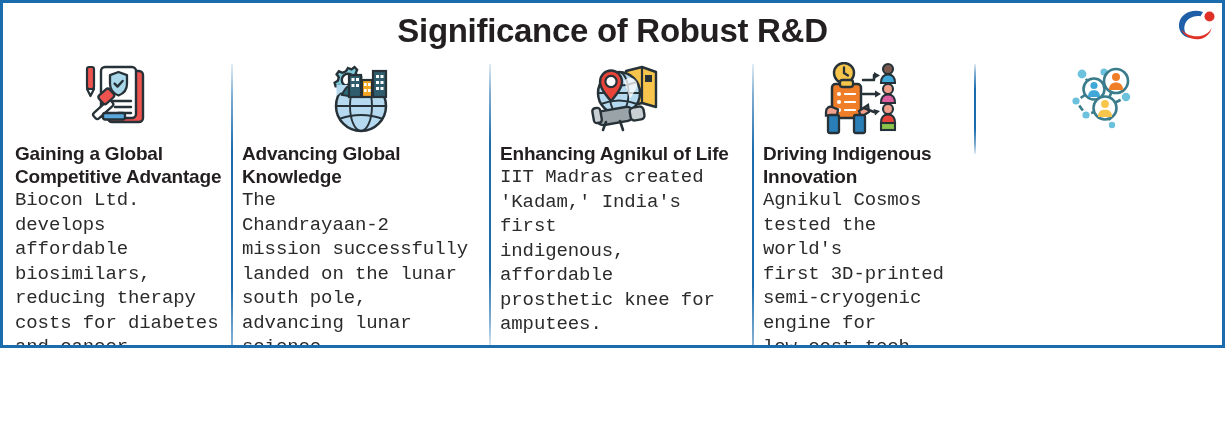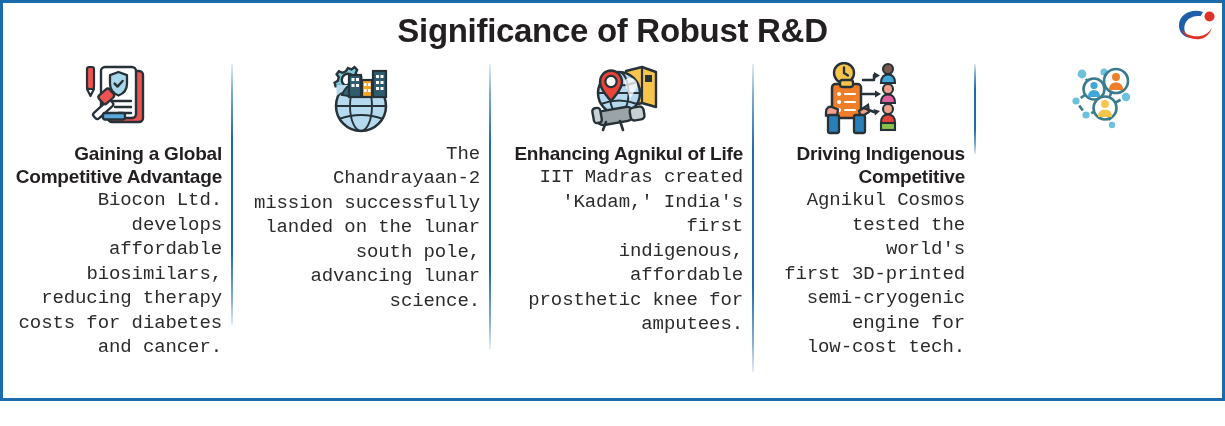--- a/index.html
+++ b/index.html
@@ -6,21 +6,21 @@
     margin: 0;
     padding: 0;
     background: #ffffff;
   }
   body {
     font-family: "Liberation Sans", sans-serif;
   }
   .infographic {
     position: relative;
     width: 1225px;
-    height: 401px;
+    height: 348px;
     box-sizing: border-box;
     background: #ffffff;
     border: 3px solid #1b6cac;
     overflow: hidden;
   }
   .brand-logo {
     position: absolute;
     top: 2px;
     right: 4px;
     width: 46px;
@@ -42,21 +42,21 @@
     display: flex;
     align-items: flex-start;
     margin-top: 10px;
     padding: 0 2px;
   }
   .col {
     flex: 1 1 0;
     position: relative;
     padding: 0 8px;
     box-sizing: border-box;
-    text-align: right;
+    text-align: left;
   }
   .col + .col::before {
     content: "";
     position: absolute;
     left: -1px;
     top: 4px;
     bottom: -12px;
     width: 2px;
     background: linear-gradient(to bottom,
       rgba(27,108,172,0.12) 0%,
@@ -180,20 +180,22 @@
               <rect x="60.5" y="24" width="3" height="3"></rect>
           </g>
           <g fill="#ffffff">
             <rect x="44" y="20" width="2.6" height="3"></rect>
               <rect x="48" y="20" width="2.6" height="3"></rect>
             <rect x="44" y="26" width="2.6" height="3"></rect>
               <rect x="48" y="26" width="2.6" height="3"></rect>
           </g>
         </svg>
       </div>
+      <div class="card-heading">Advancing Global
+Knowledge</div>
       <div class="card-body">The
 Chandrayaan-2
 mission successfully
 landed on the lunar
 south pole,
 advancing lunar
 science.</div>
     </div>
 
     <div class="col col-3">
@@ -269,21 +271,21 @@
           </g>
           <g>
             <circle cx="64" cy="47" r="5" fill="#f2a08a" stroke="#263238" stroke-width="2.1"></circle>
             <path d="M57 61 C57 55 60 52.5 64 52.5 C68 52.5 71 55 71 61 Z" fill="#e8443a" stroke="#263238" stroke-width="2.1"></path>
             <rect x="57" y="61" width="14" height="7" fill="#8bc34a" stroke="#263238" stroke-width="2.1"></rect>
           </g>
         </svg>
       </div>
       <div class="card-heading">Driving
 Indigenous
-Competitive</div>
+Innovation</div>
       <div class="card-body">Agnikul Cosmos
 tested the world's
 first 3D-printed
 semi-cryogenic
 engine for
 low-cost tech.</div>
     </div>
 
     <div class="col col-5">
       <div class="icon-wrap">

